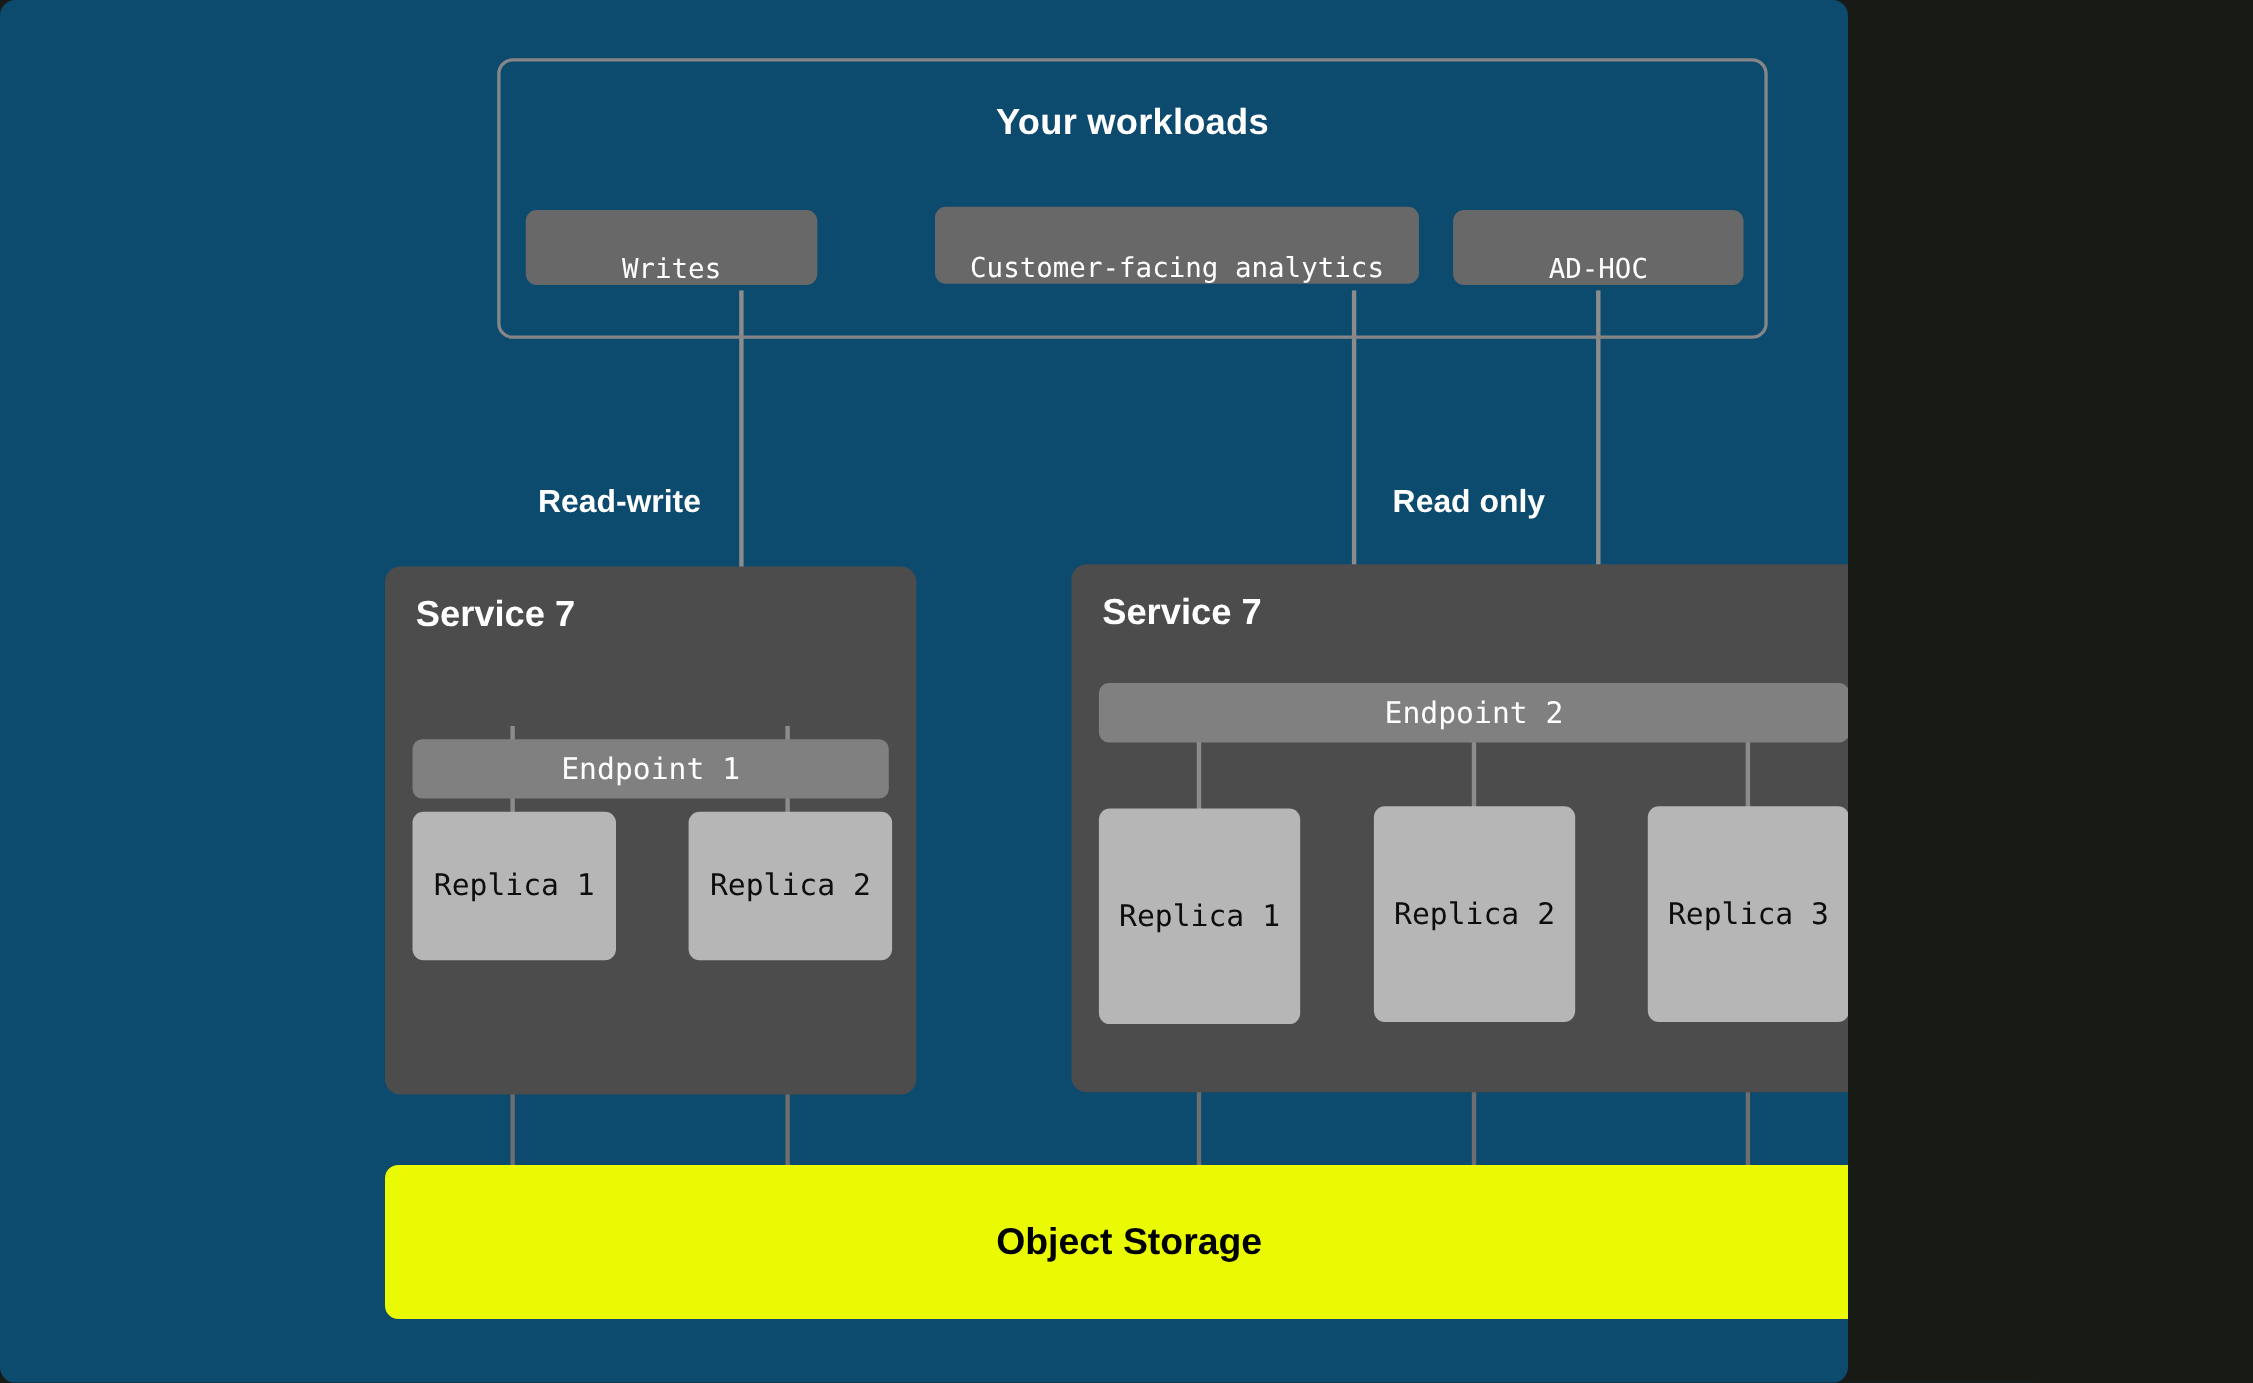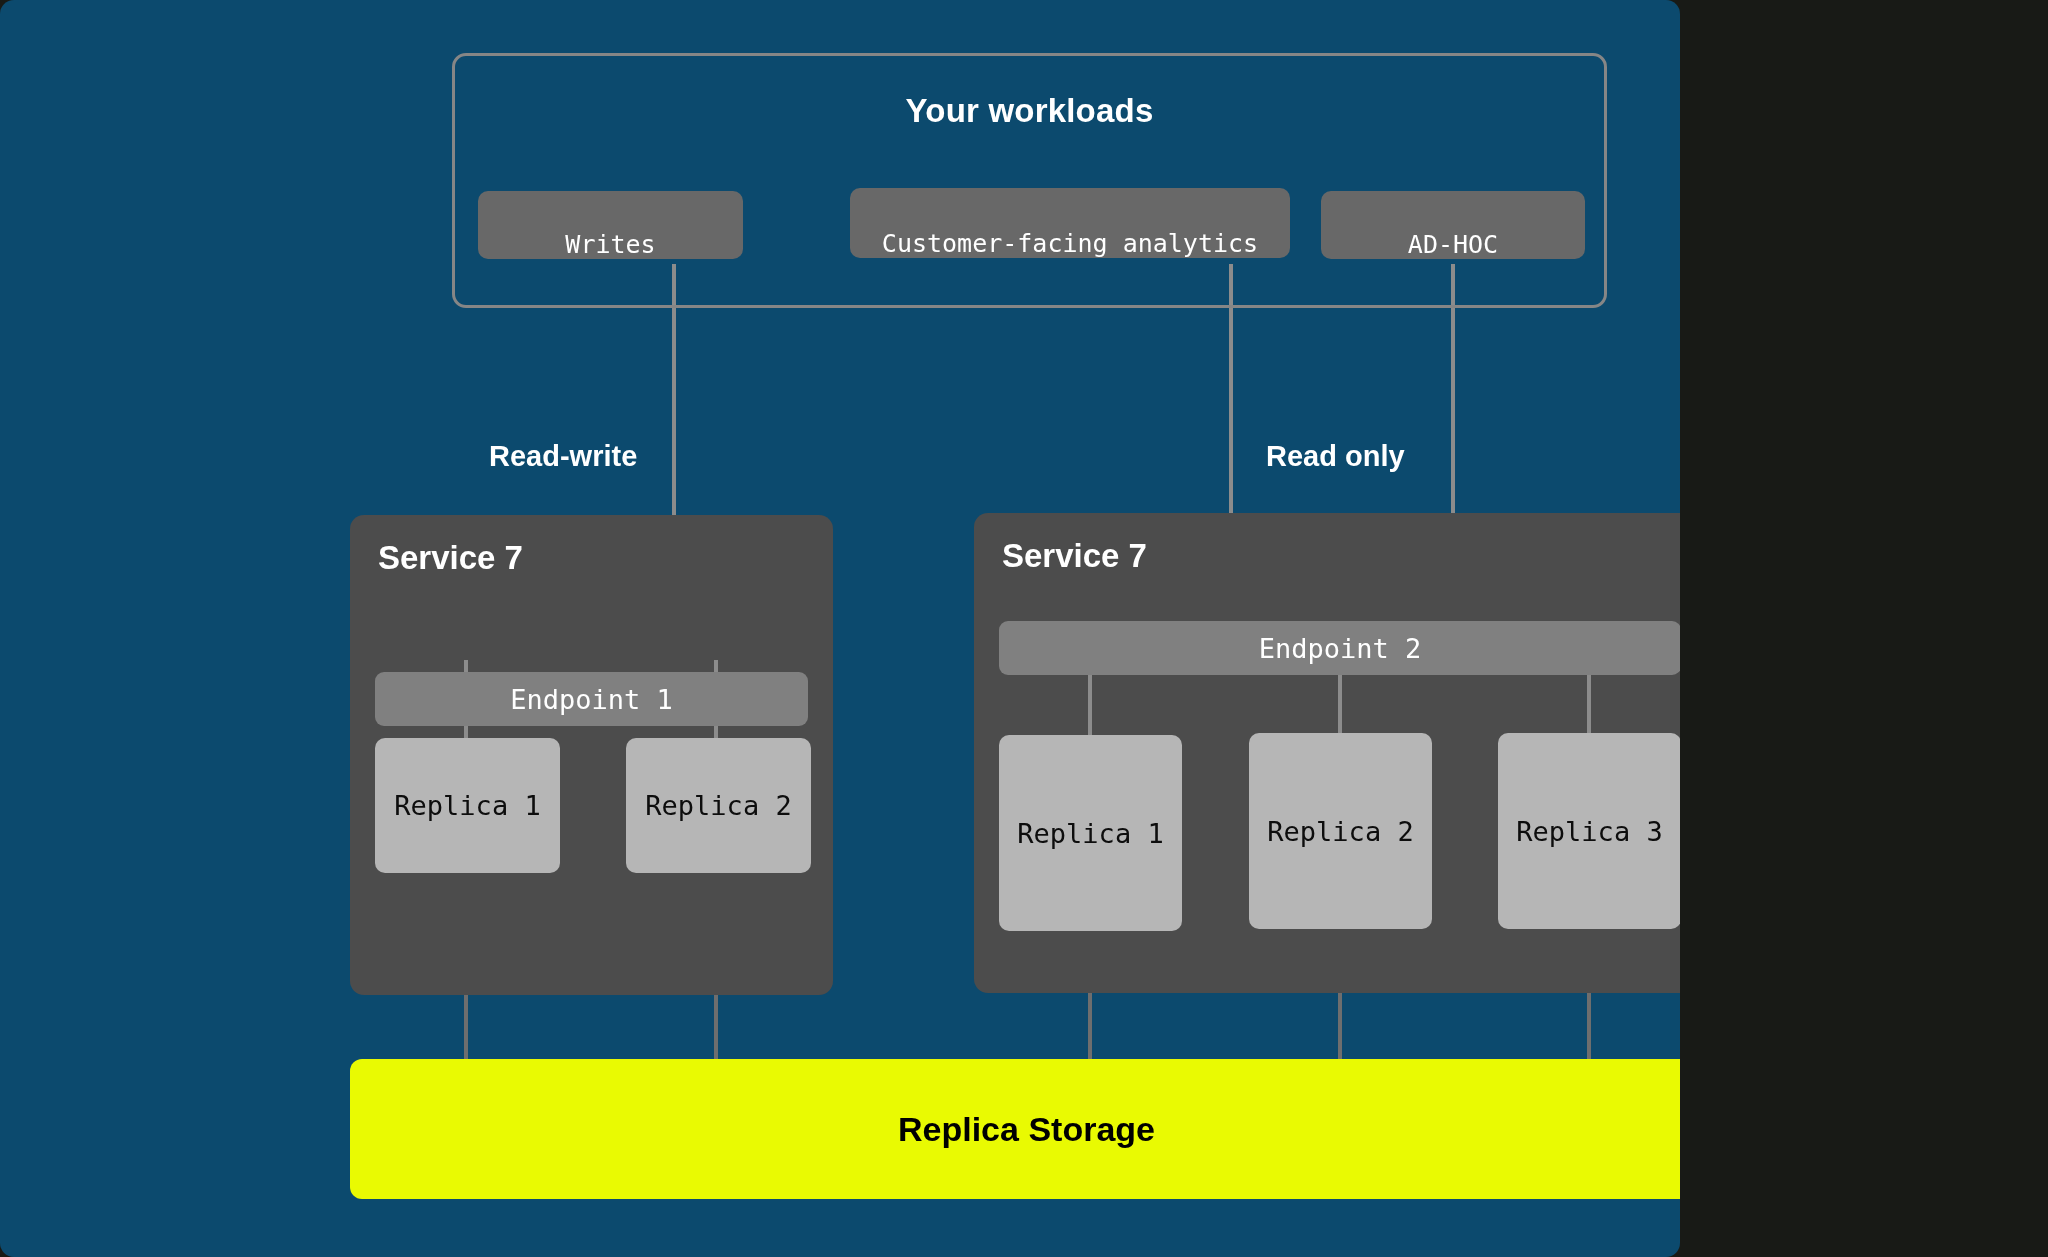--- a/index.html
+++ b/index.html
@@ -221,16 +221,16 @@
     <span>Replica 1</span>
   </div>
   <div class="replica" style="left:1249px; top:733px; width:183px; height:196px;">
     <span>Replica 2</span>
   </div>
   <div class="replica" style="left:1498px; top:733px; width:183px; height:196px;">
     <span>Replica 3</span>
   </div>
 
   <div id="object-storage">
-    <span id="object-storage-label">Replica Storage</span>
+    <span id="object-storage-label">Object Storage</span>
   </div>
 
 </div>
 
 </body></html>

